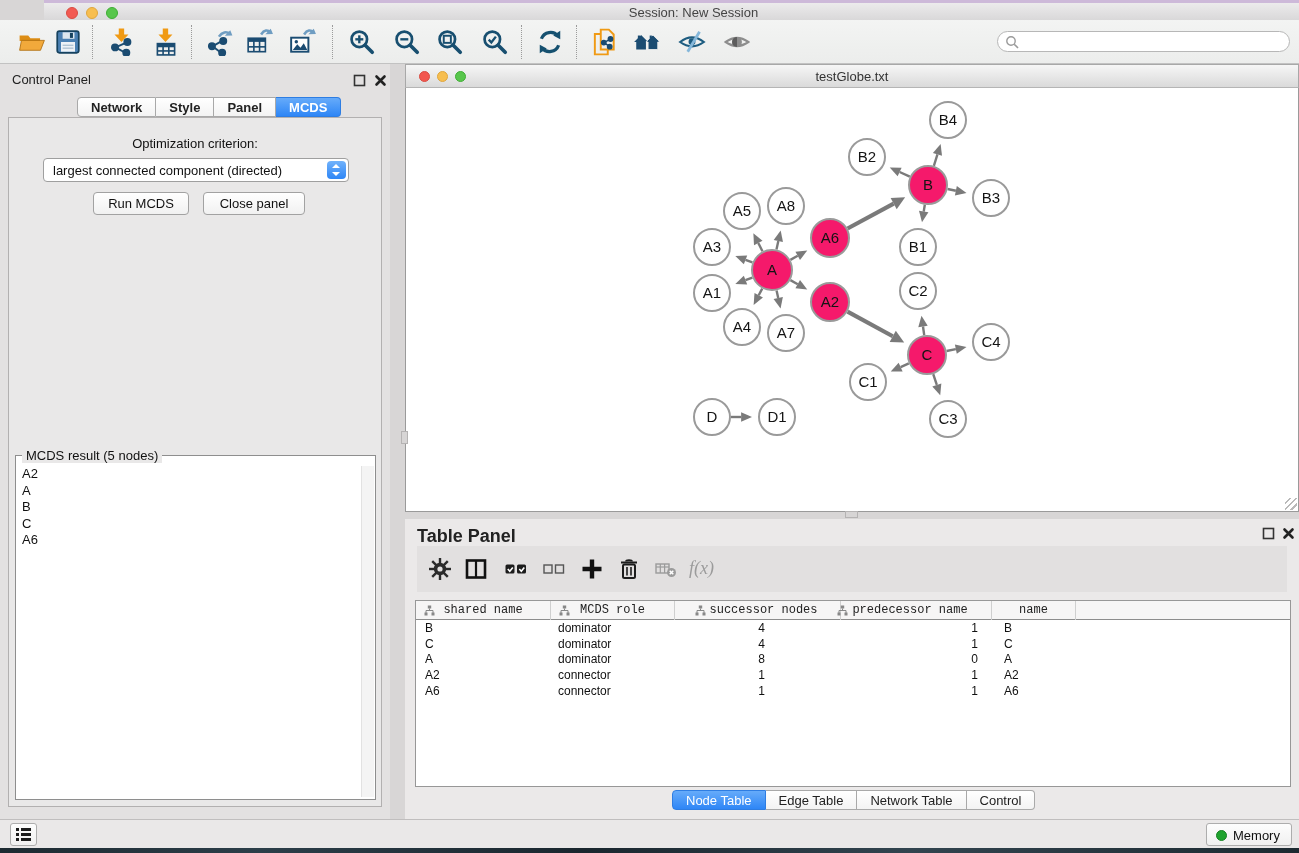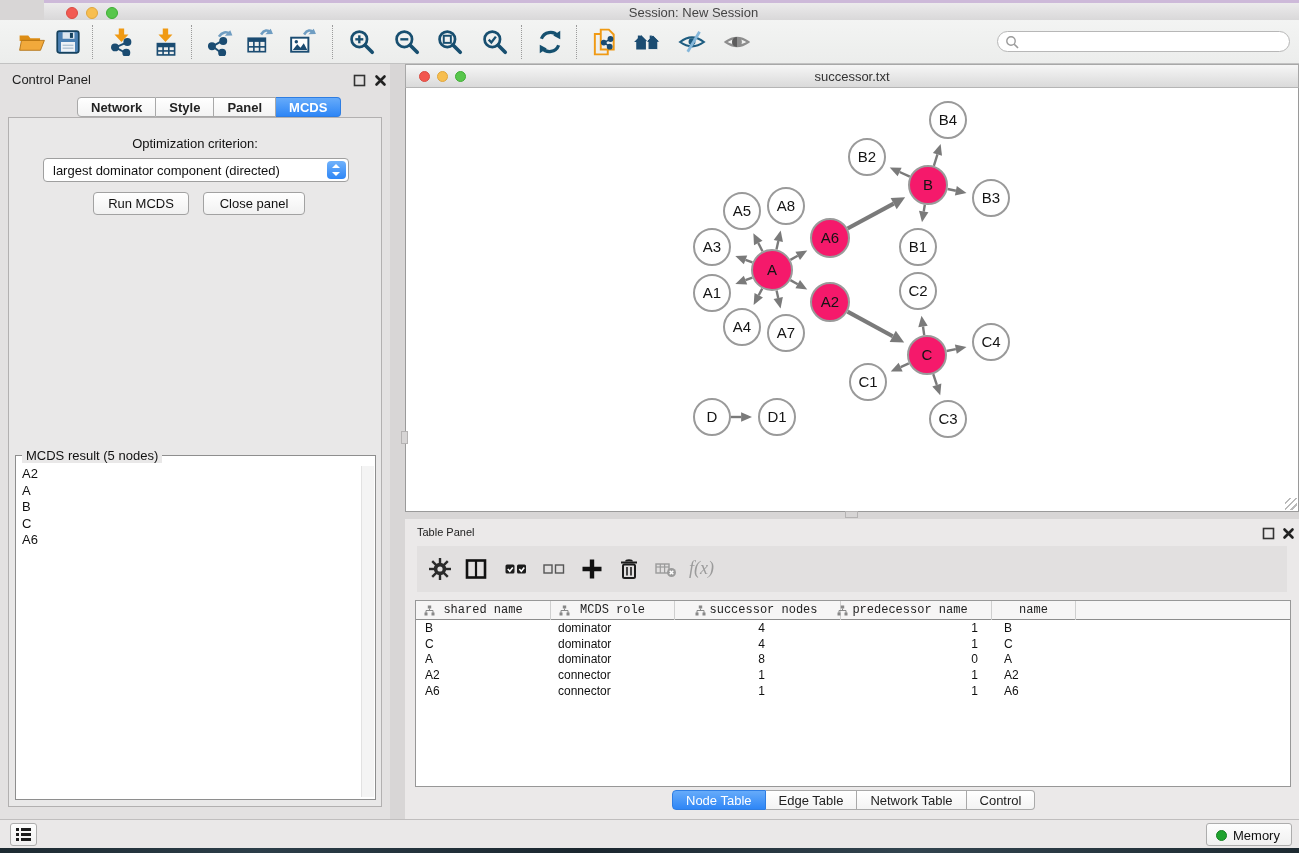--- a/index.html
+++ b/index.html
@@ -70,21 +70,21 @@
   .ntl.green{ left:49px; background:#58c64c; border:1px solid #3fae35;}
   .net-title { position:absolute; left:0; right:0; top:4px; text-align:center; font-size:13px; color:#333; }
   .net-canvas { position:absolute; left:0; top:24px; width:894px; height:424px; background:#fff;
     border:1px solid #9a9a9a; border-top:none; }
   .resize-corner { position:absolute; right:1px; bottom:1px; width:12px; height:12px;
     background:repeating-linear-gradient(135deg, transparent 0 3px, #b9b9b9 3px 4.5px); }
   .grip { position:absolute; background:#d7d5d5; border:1px solid #b5b3b3; }
 
   
   .table-panel { position:absolute; left:405px; top:519px; width:894px; height:300px; background:#ebe9e9; }
-  .tp-title { position:absolute; left:12px; top:7px; font-size:11px; color:#222; }
+  .tp-title { position:absolute; left:12px; top:7px; font-size:18px; color:#222;font-weight:bold; }
   .tp-toolbar { position:absolute; left:12px; top:27px; width:870px; height:46px; background:#e2e0e0; }
   .tp-icon { position:absolute; top:11px; width:24px; height:24px; cursor:pointer; }
   .tp-icon svg { width:100%; height:100%; display:block; }
   .fx-label { position:absolute; left:272px; top:12px; font-family:"Liberation Serif",serif; font-style:italic;
     font-size:18px; color:#9b9b9b; cursor:pointer; }
   .data-table { position:absolute; left:10px; top:81px; width:876px; height:187px; background:#fff;
     border:1px solid #979797; overflow:hidden; }
   .thead { position:absolute; left:0; top:0; width:100%; height:19px; background:#f6f5f5;
     border-bottom:1px solid #8c8c8c; }
   .th { position:absolute; top:0; height:19px; line-height:18px; font-size:12px; color:#222; text-align:center;
@@ -302,21 +302,21 @@
   </div>
   <div class="cp-tabs">
     <div class="seg-tab">Network</div>
     <div class="seg-tab">Style</div>
     <div class="seg-tab">Panel</div>
     <div class="seg-tab active">MCDS</div>
   </div>
   <div class="cp-content">
     <div class="opt-label">Optimization criterion:</div>
     <div class="dropdown">
-      <span class="val">largest dominator component (directed)</span>
+      <span class="val">largest connected component (directed)</span>
       <div class="stepper">
           <div class="up"></div>
           <div class="dn"></div>
         </div>
     </div>
     <button class="cp-btn" style="left:84px;width:96px">Run MCDS</button>
     <button class="cp-btn" style="left:194px;width:102px">Close panel</button>
     <div class="result-box">
       <div class="result-title">MCDS result (5 nodes)</div>
       <div class="result-list">
@@ -329,21 +329,21 @@
       <div class="result-scroll"></div>
     </div>
   </div>
 </div>
 
 <div class="net-window">
   <div class="net-titlebar">
     <div class="ntl red"></div>
     <div class="ntl yellow"></div>
     <div class="ntl green"></div>
-    <div class="net-title">successor.txt</div>
+    <div class="net-title">testGlobe.txt</div>
   </div>
   <div class="net-canvas">
     <svg width="892" height="422" viewBox="0 0 892 422">
         <line x1="346.39133153665693" y1="189.5166562442815" x2="339.5028106887976" y2="192.1572559026276" stroke="#7a7a7a" stroke-width="2.4"></line>
         <polygon points="329.34365293255127,196.05159970918868 337.7990352734271,187.71262438426984 341.2065861041681,196.60188742098538" fill="#7a7a7a"></polygon>
         <line x1="384.38713136456266" y1="192.14462420113801" x2="391.70869501309187" y2="196.18410759342999" stroke="#7a7a7a" stroke-width="2.4"></line>
         <polygon points="401.2349802153034,201.4399890843053 389.4092468608339,200.35185736939752 394.00814316534985,192.01635781746245" fill="#7a7a7a"></polygon>
         <line x1="346.39133153665693" y1="174.4833437557185" x2="339.5028106887976" y2="171.8427440973724" stroke="#7a7a7a" stroke-width="2.4"></line>
         <polygon points="329.34365293255127,167.94840029081132 341.2065861041681,167.39811257901462 337.7990352734271,176.28737561573016" fill="#7a7a7a"></polygon>
         <line x1="356.21932491051496" y1="200.58328267002162" x2="352.7109820100345" y2="207.24913418093448" stroke="#7a7a7a" stroke-width="2.4"></line>

